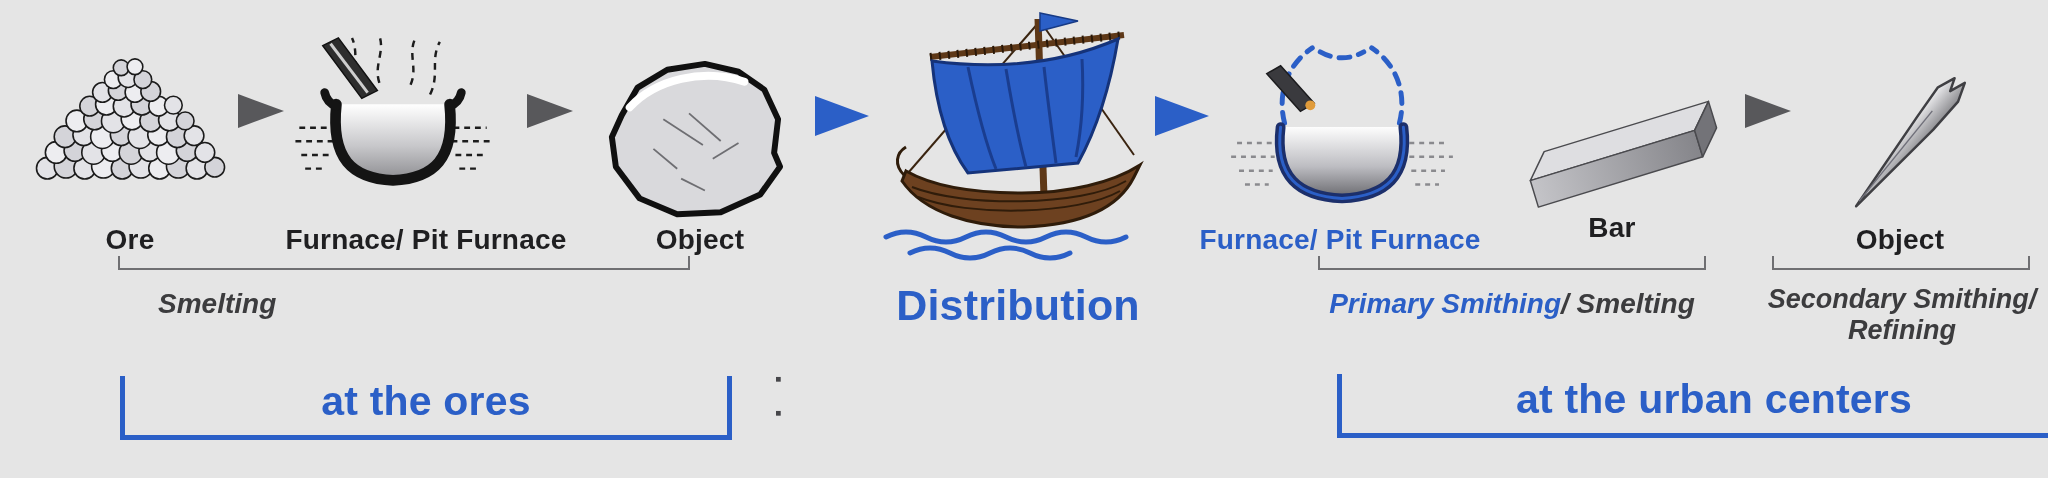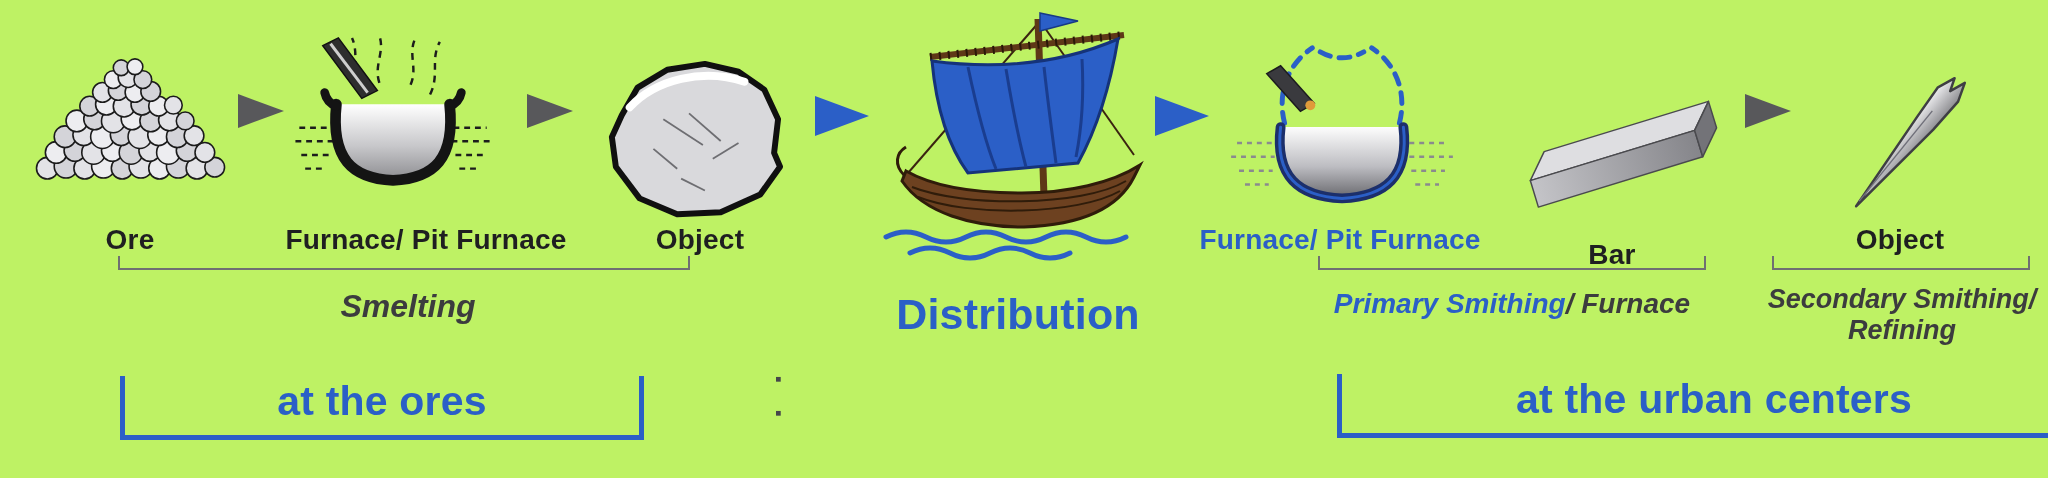--- a/index.html
+++ b/index.html
@@ -5,32 +5,32 @@
   :root{
     --blue:#2b5fc7;
     --arrow_gray:#58585b;
     --label_dark:#1f1f21;
     --muted_gray:#45454a;
     --bracket_gray:#6f6f72;
   }
   *{box-sizing:border-box;}
   body{margin:0;background:#ffffff;}
   .canvas{
-    position:relative;width:2048px;height:478px;background:#bef264;
+    position:relative;width:2048px;height:478px;background:#e5e5e5;
     font-family:"Liberation Sans",sans-serif;overflow:hidden;
   }
   .abs{position:absolute;}
   .stage-label{
     font-weight:700;font-size:28px;color:var(--label_dark);
     text-align:center;width:500px;letter-spacing:.2px;
   }
   .stage-label.blue{color:var(--blue);}
   .script-label{
-    font-weight:700;font-style:italic;font-size:32px;color:#3c3c3e;
-    text-align:center;width:500px;
+    font-weight:700;font-style:italic;font-size:28px;color:#3c3c3e;
+    width:500px;
   }
   .bracket-gray{
     height:14px;
     border-left:2.5px solid var(--bracket_gray);
     border-right:2.5px solid var(--bracket_gray);
     border-bottom:2.5px solid var(--bracket_gray);
   }
   .bracket-blue{
     height:64px;
     border-left:5px solid var(--blue);
@@ -165,21 +165,21 @@
     </g>
   </svg>
 
   <div class="abs stage-label" style="left:-120px;top:224px">Ore</div>
   <div class="abs stage-label" style="left:176px;top:224px">Furnace/ Pit Furnace</div>
   <div class="abs stage-label" style="left:450px;top:224px">Object</div>
 
   <div class="abs bracket-gray" style="left:118px;top:256px;width:572px"></div>
   <div class="abs script-label" style="left:158px;top:288px">Smelting</div>
 
-  <div class="abs bracket-blue" style="left:120px;top:376px;width:524px">
+  <div class="abs bracket-blue" style="left:120px;top:376px;width:612px">
     <span class="big-blue">at the ores</span>
   </div>
 
   <svg class="abs" style="left:815px;top:96px" width="54" height="40" viewBox="0 0 54 40">
     <polygon points="0,0 54,20 0,40" fill="#2b5fc7"></polygon>
   </svg>
 
   <svg class="abs" style="left:872px;top:5px" width="290" height="262" viewBox="0 0 290 262">
 
     <g stroke="#3a2410" stroke-width="2">
@@ -206,21 +206,21 @@
     <path d="M40,182 C90,202 210,202 254,176" fill="none" stroke="#2f1c0a" stroke-width="2"></path>
     <path d="M46,192 C96,212 206,210 248,186" fill="none" stroke="#2f1c0a" stroke-width="2"></path>
     <path d="M32,170 C22,160 24,148 34,142" fill="none" stroke="#2f1c0a" stroke-width="3"></path>
 
     <g fill="none" stroke="#2b5fc7" stroke-width="5" stroke-linecap="round">
       <path d="M14,232 Q34,222 54,232 T94,232 T134,232 T174,232 T214,232 T254,232"></path>
       <path d="M38,248 Q58,238 78,248 T118,248 T158,248 T198,248"></path>
     </g>
   </svg>
 
-  <div class="abs dist-title" style="left:768px;top:290px">Distribution</div>
+  <div class="abs dist-title" style="left:768px;top:281px">Distribution</div>
   <div class="abs bullets" style="left:775px;top:362px">
     <div class="bullet-row">
       <span class="bullet-glyph">▪</span>
     </div>
     <div class="bullet-row">
       <span class="bullet-glyph">▪</span>
     </div>
   </div>
 
   <svg class="abs" style="left:1155px;top:96px" width="54" height="40" viewBox="0 0 54 40">
@@ -279,26 +279,26 @@
           <stop offset="1" stop-color="#8d8d91"></stop>
       </linearGradient>
     </defs>
     <g transform="rotate(40 92 100)">
       <path d="M92,182 L81,72 L78,36 L85,18 L90,31 L96,15 L103,34 L102,72 Z" fill="url(#objG)" stroke="#3f3f43" stroke-width="2.5" stroke-linejoin="round"></path>
       <line x1="91" y1="176" x2="89" y2="58" stroke="#70707a" stroke-width="1.5"></line>
     </g>
   </svg>
 
   <div class="abs stage-label blue" style="left:1090px;top:224px">Furnace/ Pit Furnace</div>
-  <div class="abs stage-label" style="left:1362px;top:239px">Bar</div>
+  <div class="abs stage-label" style="left:1362px;top:212px">Bar</div>
   <div class="abs stage-label" style="left:1650px;top:224px">Object</div>
 
   <div class="abs bracket-gray" style="left:1318px;top:256px;width:388px"></div>
   <div class="abs primary-label" style="left:1262px;top:288px">
-    <span class="p-blue">Primary Smithing</span><span class="p-gray">/ Furnace</span>
+    <span class="p-blue">Primary Smithing</span><span class="p-gray">/ Smelting</span>
   </div>
 
   <div class="abs bracket-gray" style="left:1772px;top:256px;width:258px"></div>
   <div class="abs secondary-label" style="left:1652px;top:284px">
     <div>Secondary Smithing/</div>
     <div>Refining</div>
   </div>
 
   <div class="abs bracket-blue" style="left:1337px;top:374px;width:754px">
     <span class="big-blue">at the urban centers</span>

